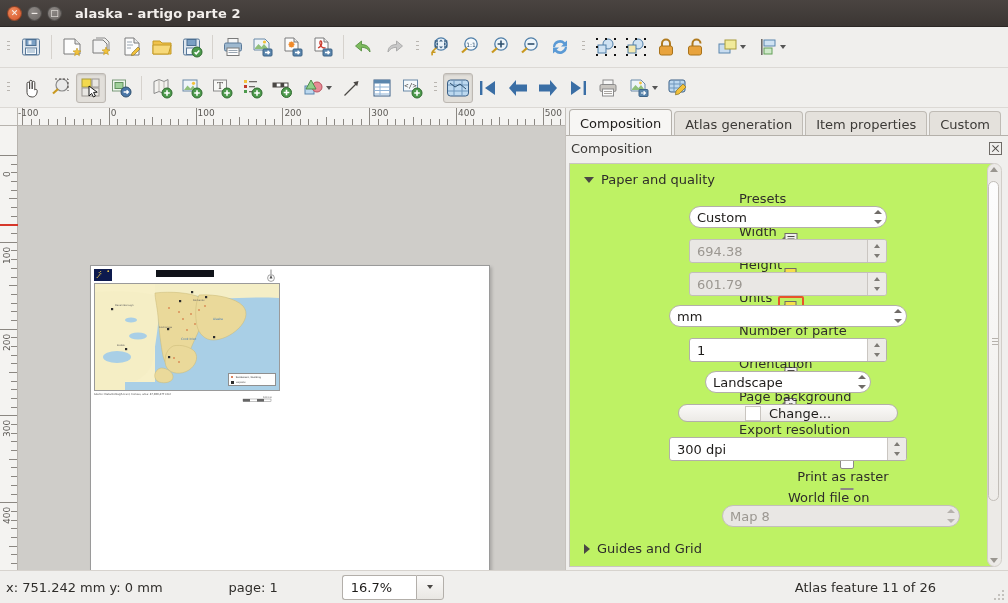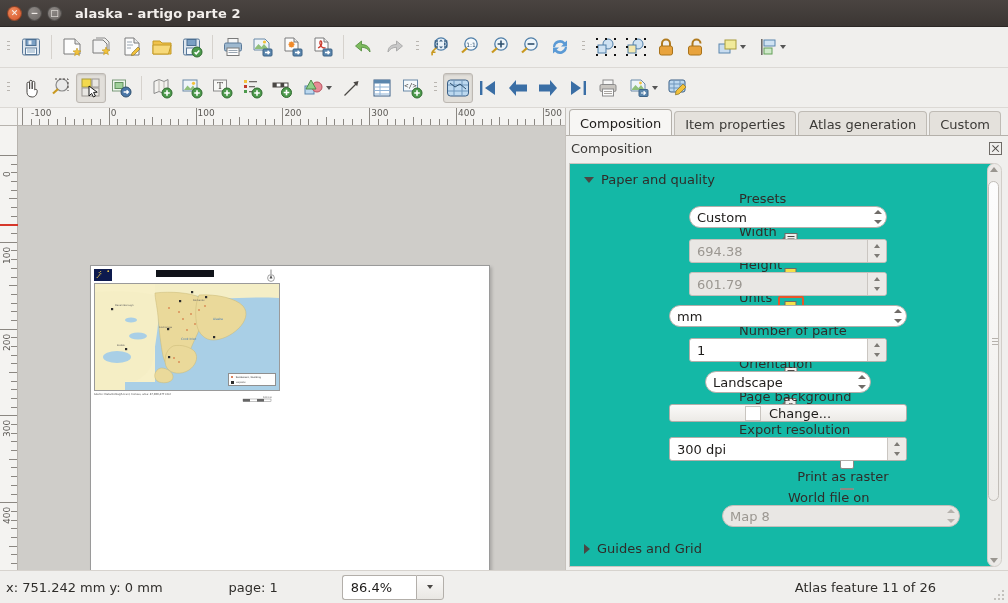--- a/index.html
+++ b/index.html
@@ -114,21 +114,21 @@
     padding:0 6px 0 5px;
   }
   .panel-title{ font-size:13px; color:#3c3a37; }
   .closebox { width:13px; height:13px; border:1px solid #6f6b67; position:relative; }
   .closebox:before,.closebox:after{ content:""; position:absolute; left:1px; top:5px;
      width:9px; height:1.4px; background:#4a4744; }
   .closebox:before{ transform:rotate(45deg);} .closebox:after{ transform:rotate(-45deg);}
 
   .panel-body{
     position:absolute; left:3px; top:55px; width:424px; height:404px;
-    background:#14b8a6; border:1px solid #c9c5c0; overflow:hidden;
+    background:#bef264; border:1px solid #c9c5c0; overflow:hidden;
   }
   .group-head{ display:flex; align-items:center; gap:7px; padding:8px 0 4px 14px; }
   .group-head .arrow-d{ width:0;height:0;border-left:5px solid transparent;
      border-right:5px solid transparent;border-top:6px solid #4a4744;}
   .group-head .arrow-r{ width:0;height:0;border-top:5px solid transparent;
      border-bottom:5px solid transparent;border-left:6px solid #4a4744;}
   .group-head span{ font-size:13px; color:#2f2d2a; }
 
   .row { display:flex; align-items:center; height:33px; padding-left:14px;flex-direction:column; }
   .rlab { width:130px; font-size:13px; color:#2f2d2a; padding-left:16px; }
@@ -150,21 +150,21 @@
      border-left:1px solid #cac6c1; border-radius:0 2px 2px 0; position:relative; flex:0 0 auto;}
   .spinbox .up,.spinbox .dn{ position:absolute; left:6px; width:0;height:0;
      border-left:3.5px solid transparent;border-right:3.5px solid transparent;}
   .spinbox .up{ top:4px; border-bottom:4px solid #7d7a75;}
   .spinbox .dn{ bottom:4px; border-top:4px solid #7d7a75;}
   .ddbtn { width:26px; height:26px; margin-left:6px; display:flex;
            align-items:center; justify-content:center; border-radius:3px;
            border:1px solid transparent; flex:0 0 auto;}
   .ddbtn.focus { border:2px solid #e8552a; border-radius:2px; }
   .changebtn{
-    height:24px; width:238px; border:1px solid #b3afaa; border-radius:3px;
+    height:24px; width:220px; border:1px solid #b3afaa; border-radius:11px;
     background:linear-gradient(#fbfaf9,#eceae6);
     display:flex; align-items:center; justify-content:center; gap:8px;
     font-size:13px; color:#1e1c1a; position:relative;
   }
   .swatch{ width:16px; height:15px; background:#fff; border:1px solid #c9c5c0; }
   .chk { width:14px; height:14px; border:1px solid #8d8984; background:#fff;
          border-radius:2px; margin-left:16px; }
   .chklab{ font-size:13px; color:#2f2d2a; margin-left:8px; }
 
   .pscroll { position:absolute; right:6px; top:55px; width:15px; height:404px; }
@@ -678,21 +678,21 @@
           </svg>
       </span>
     </div>
   </div>
 
   <div class="canvasarea">
     <div class="ruler-corner"></div>
 
     <div class="ruler-h" id="ruler-h">
         <div class="tick" style="left: 4px; top: 0px; width: 1px; height: 17px;"></div>
-        <div class="rlabel" style="left: 13px; top: 0px;">-100</div>
+        <div class="rlabel" style="left: 0; top: 0px;">-100</div>
         <div class="tick" style="left: 12.68px; top: 11px; width: 1px; height: 6px;"></div>
         <div class="tick" style="left: 21.36px; top: 11px; width: 1px; height: 6px;"></div>
         <div class="tick" style="left: 30.04px; top: 11px; width: 1px; height: 6px;"></div>
         <div class="tick" style="left: 38.72px; top: 11px; width: 1px; height: 6px;"></div>
         <div class="tick" style="left: 47.4px; top: 9px; width: 1px; height: 8px;"></div>
         <div class="tick" style="left: 56.08px; top: 11px; width: 1px; height: 6px;"></div>
         <div class="tick" style="left: 64.76px; top: 11px; width: 1px; height: 6px;"></div>
         <div class="tick" style="left: 73.44px; top: 11px; width: 1px; height: 6px;"></div>
         <div class="tick" style="left: 82.12px; top: 11px; width: 1px; height: 6px;"></div>
         <div class="tick" style="left: 90.8px; top: 0px; width: 1px; height: 17px;"></div>
@@ -924,24 +924,24 @@
     </div>
   </div>
 
   <div class="panel">
 
     <div class="tabs">
       <div class="tab active">
         <span>Composition</span>
       </div>
       <div class="tab">
+        <span>Atlas generation</span>
+      </div>
+      <div class="tab">
         <span>Item properties</span>
-      </div>
-      <div class="tab">
-        <span>Atlas generation</span>
       </div>
       <div class="tab">
         <span>Custom</span>
       </div>
     </div>
 
     <div class="panel-titlebar">
       <div class="panel-title">Composition</div>
       <div class="closebox"></div>
     </div>
@@ -1118,21 +1118,21 @@
       <div class="thumb">
         <div class="thumb-grip"></div>
       </div>
     </div>
   </div>
 
   <div class="statusbar">
     <div class="st-coords">x: 751.242 mm   y: 0 mm</div>
     <div class="st-page">page: 1</div>
     <div class="zoomwrap">
-      <div class="zoomval">86.4%</div>
+      <div class="zoomval">16.7%</div>
       <div class="zoomdd">
         <span class="caret" style="border-top-color:#4a4744;"></span>
       </div>
     </div>
     <div class="st-atlas">Atlas feature 11 of 26</div>
     <div class="sizegrip">
       <svg width="13" height="13" viewBox="0 0 13 13">
         <g fill="#b6b2ad">
           <circle cx="11" cy="3" r="1"></circle>
             <circle cx="11" cy="7" r="1"></circle>

